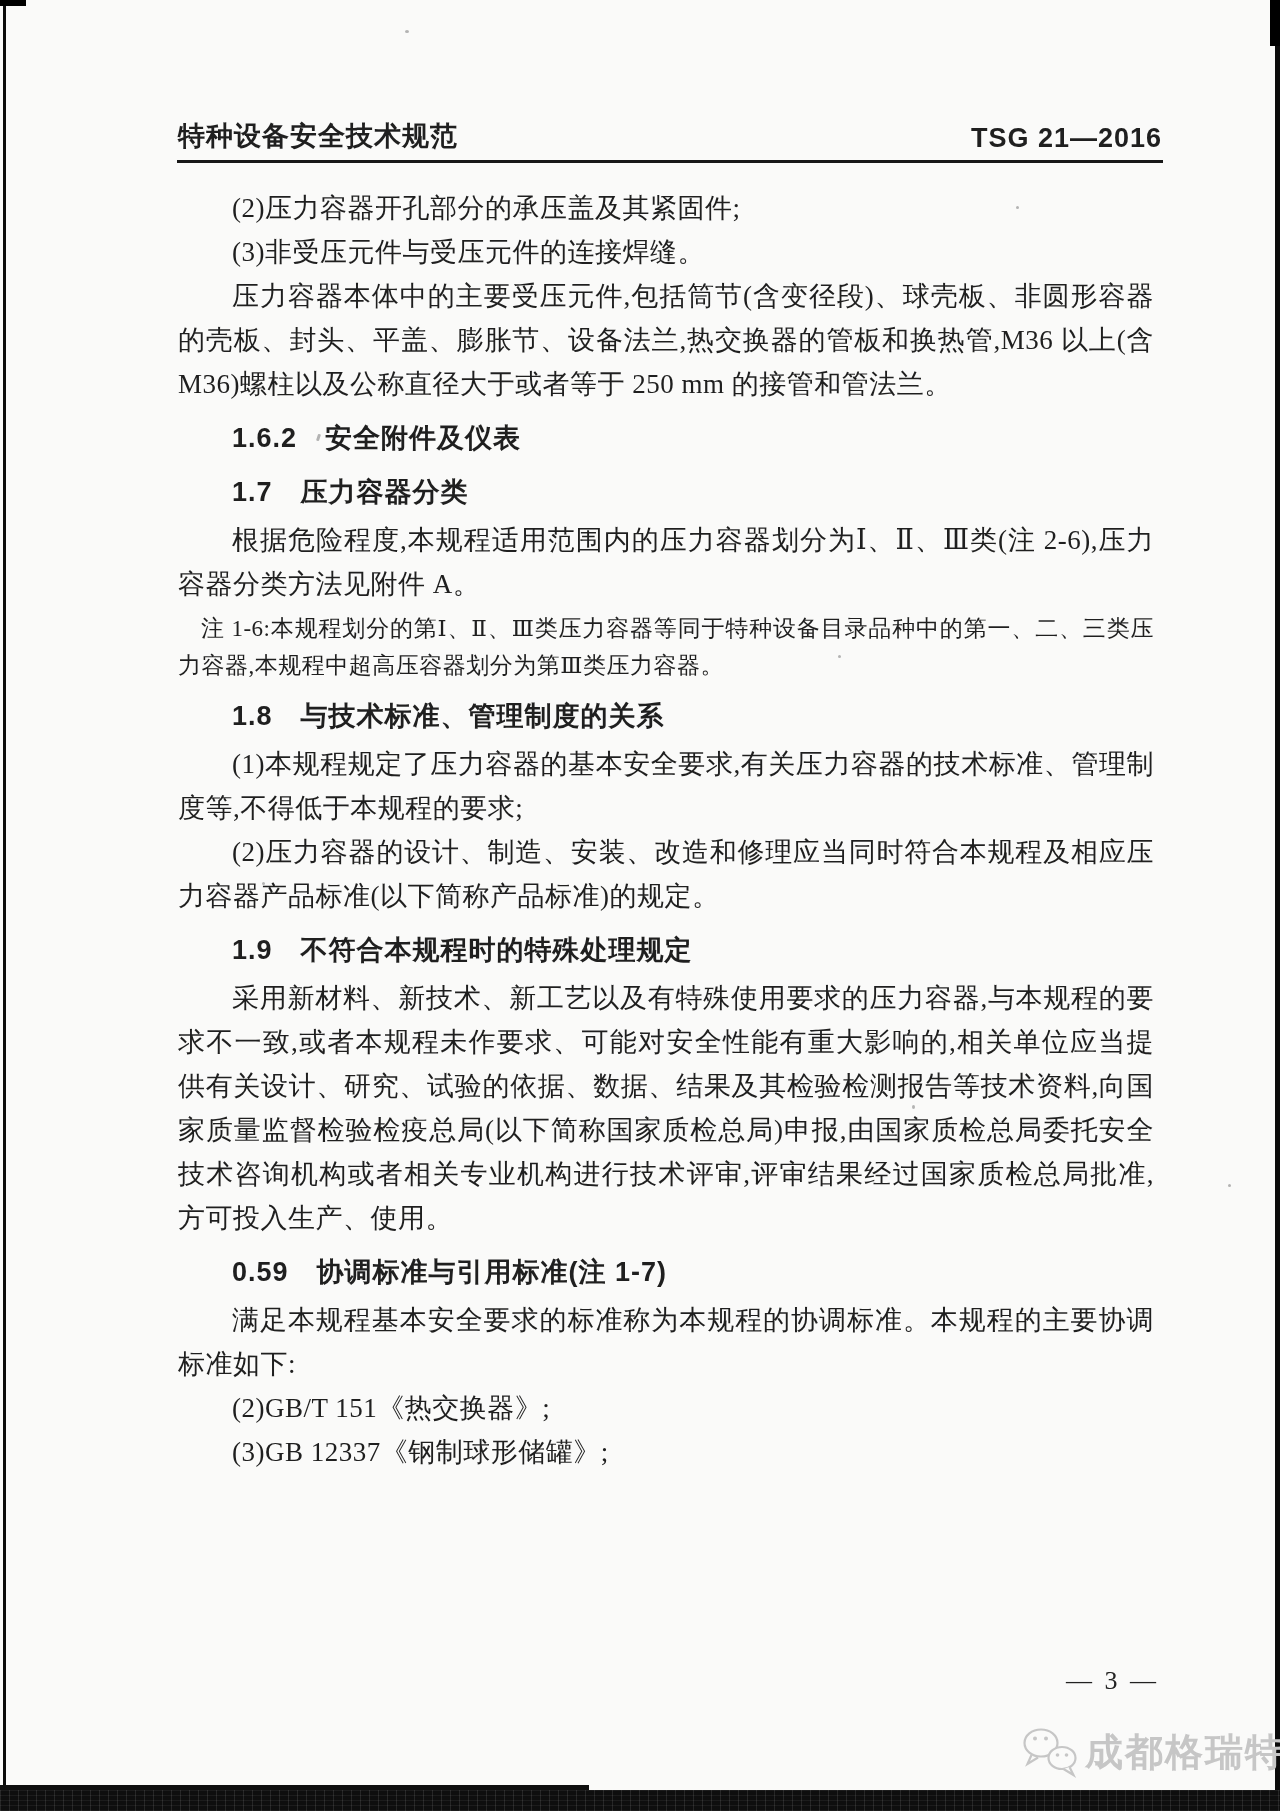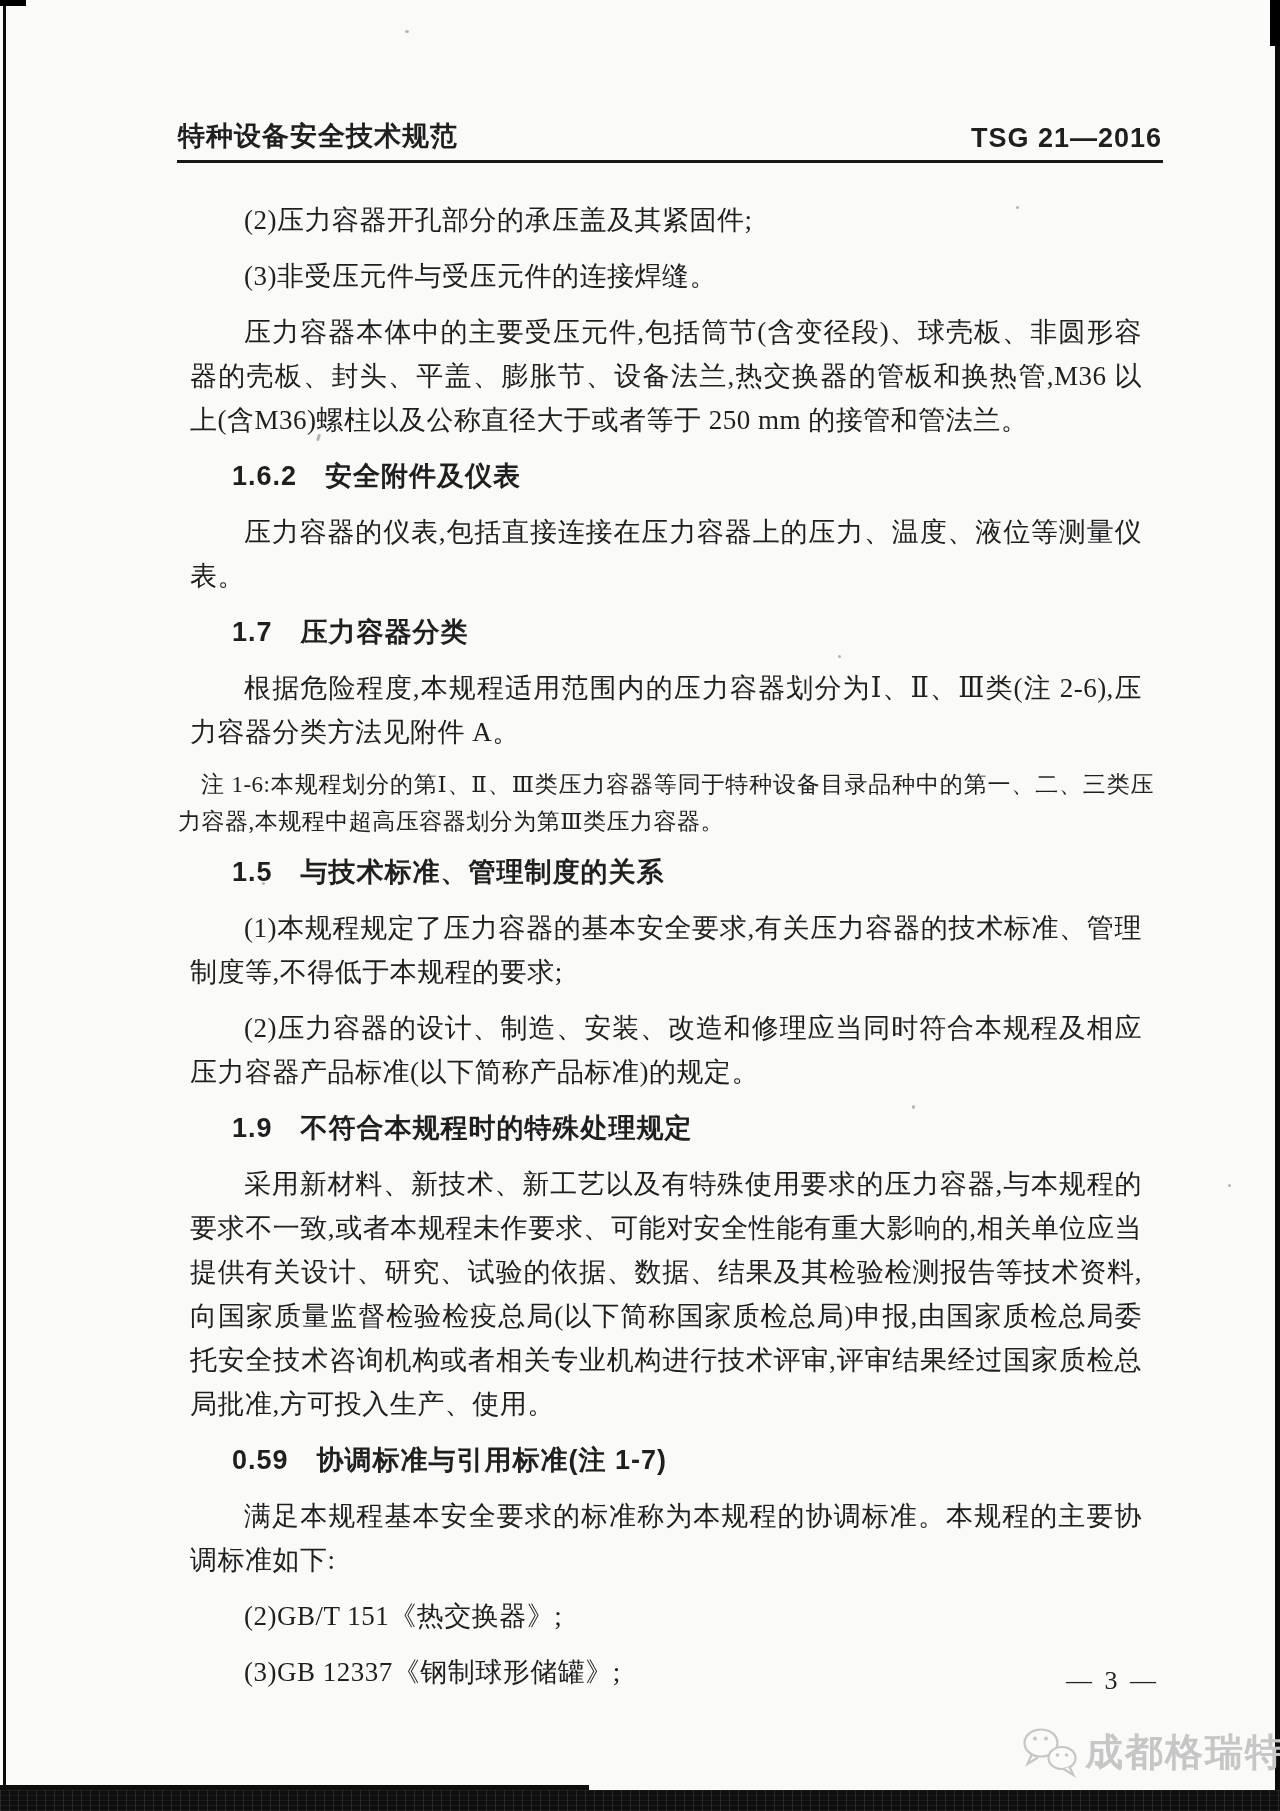--- a/index.html
+++ b/index.html
@@ -36,21 +36,21 @@
     font-weight: 700; font-size: 27px; letter-spacing: 1px;
   }
   .header-rule { position: absolute; left: 177px; top: 160px; width: 986px; height: 3px; background: #181818; }
 
   
   .content {
     position: absolute; left: 178px; top: 186px; width: 976px;
     font-size: 27px; line-height: 44px; letter-spacing: 0.5px;
     text-align: justify; text-align-last: left;
   }
-  .content p { margin: 12px; }
+  .content p { margin: 0; }
   .para, .item { text-indent: 2em; }
   .item { text-align: left; }
   .heading {
     font-family: "Liberation Sans", "DejaVu Sans", sans-serif;
     font-weight: 700; text-indent: 2em; letter-spacing: 1px;
     margin: 10px 0 4px !important; text-align: center;
   }
   .note { font-size: 23px; line-height: 37px; text-indent: 1em; margin: 4px 0 6px !important; }
 
   
@@ -92,25 +92,24 @@
     <span>特种设备安全技术规范</span>
     <span>TSG 21—2016</span>
   </div>
   <div class="header-rule"></div>
 
   <div class="content" id="blocks-host">
       <p class="item">(2)压力容器开孔部分的承压盖及其紧固件;</p>
       <p class="item">(3)非受压元件与受压元件的连接焊缝。</p>
       <p class="para">压力容器本体中的主要受压元件,包括筒节(含变径段)、球壳板、非圆形容器的壳板、封头、平盖、膨胀节、设备法兰,热交换器的管板和换热管,M36 以上(含M36)螺柱以及公称直径大于或者等于 250 mm 的接管和管法兰。</p>
       <p class="heading">1.6.2　安全附件及仪表</p>
-      <p class="para">压力容器的仪表,包括直接连接在压力容器上的压力、温度、液位等测量仪表。</p>
       <p class="heading">1.7　压力容器分类</p>
       <p class="para">根据危险程度,本规程适用范围内的压力容器划分为Ⅰ、Ⅱ、Ⅲ类(注 2-6),压力容器分类方法见附件 A。</p>
       <p class="note">注 1-6:本规程划分的第Ⅰ、Ⅱ、Ⅲ类压力容器等同于特种设备目录品种中的第一、二、三类压力容器,本规程中超高压容器划分为第Ⅲ类压力容器。</p>
-      <p class="heading">1.5　与技术标准、管理制度的关系</p>
+      <p class="heading">1.8　与技术标准、管理制度的关系</p>
       <p class="para">(1)本规程规定了压力容器的基本安全要求,有关压力容器的技术标准、管理制度等,不得低于本规程的要求;</p>
       <p class="para">(2)压力容器的设计、制造、安装、改造和修理应当同时符合本规程及相应压力容器产品标准(以下简称产品标准)的规定。</p>
       <p class="heading">1.9　不符合本规程时的特殊处理规定</p>
       <p class="para">采用新材料、新技术、新工艺以及有特殊使用要求的压力容器,与本规程的要求不一致,或者本规程未作要求、可能对安全性能有重大影响的,相关单位应当提供有关设计、研究、试验的依据、数据、结果及其检验检测报告等技术资料,向国家质量监督检验检疫总局(以下简称国家质检总局)申报,由国家质检总局委托安全技术咨询机构或者相关专业机构进行技术评审,评审结果经过国家质检总局批准,方可投入生产、使用。</p>
       <p class="heading">0.59　协调标准与引用标准(注 1-7)</p>
       <p class="para">满足本规程基本安全要求的标准称为本规程的协调标准。本规程的主要协调标准如下:</p>
       <p class="item">(2)GB/T 151《热交换器》;</p>
       <p class="item">(3)GB 12337《钢制球形储罐》;</p>
     </div>
 

